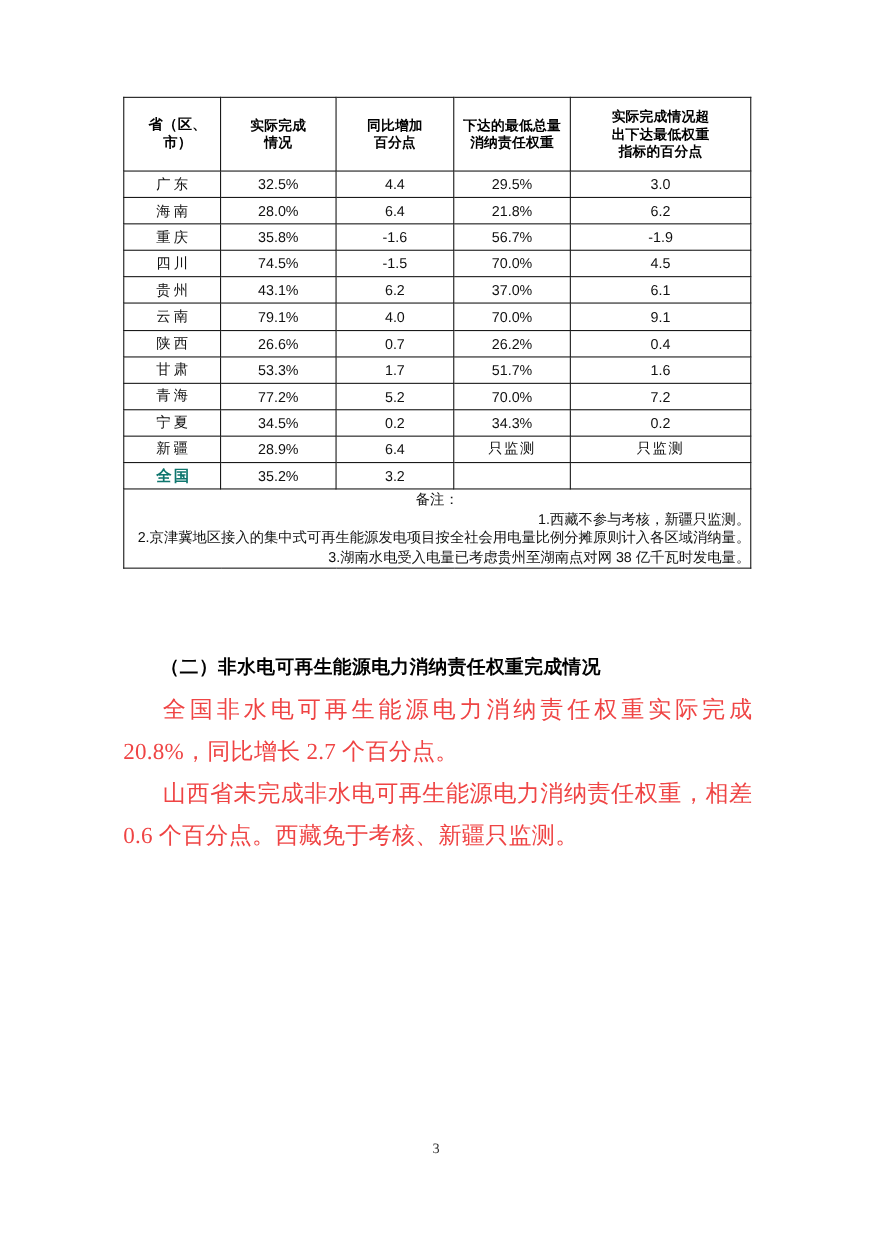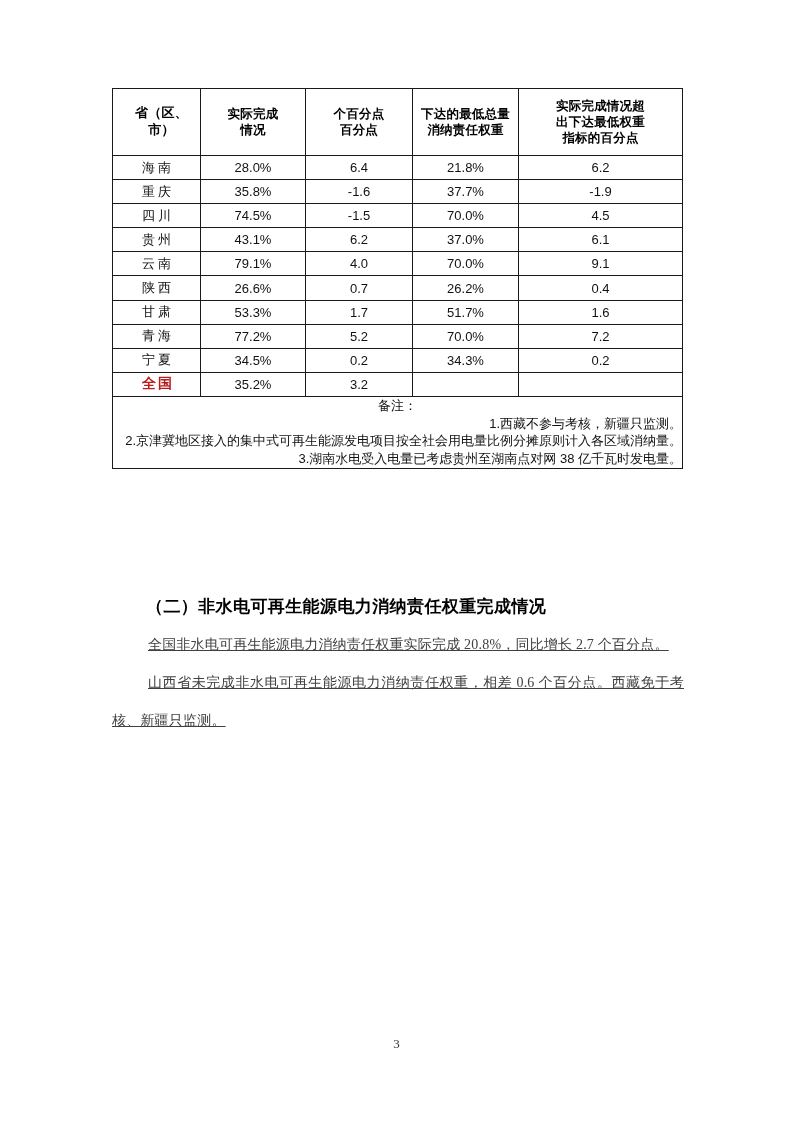--- a/index.html
+++ b/index.html
@@ -62,21 +62,21 @@
     color: #111;
   }
   td.prov {
     font-family: "Liberation Serif", "DejaVu Serif", serif;
     font-size: 13.5px;
     color: #8a8a8a;
     letter-spacing: 3px;
     text-indent: 3px;
   }
   tr.total td.prov {
-    color: #b91c1c;
+    color: #0f766e;
     font-weight: bold;
     font-family: Liberation Serif, serif;
     font-size: 14px;
     letter-spacing: 2px;
   }
   td.muted {
     color: #9a9a9a;
     font-family: "Liberation Serif", "DejaVu Serif", serif;
     font-size: 13px;
     letter-spacing: 1.5px;
@@ -114,27 +114,26 @@
     font-weight: bold;
     font-size: 17px;
     line-height: 1.5;
     text-indent: 34px;
     letter-spacing: 0.4px;
     color: #000;
   }
   p.para {
     margin: 0;
     font-family: "Liberation Serif", "DejaVu Serif", serif;
-    font-size: 14px;
+    font-size: 21px;
     line-height: 38px;
     text-indent: 36px;
     text-align: justify;
-    color: #404040;
+    color: #ef4444;
     letter-spacing: 0.2px;
-    text-decoration: underline;
   }
   p.para + p.para {
     margin-top: 0;
   }
 
   
   .page-number {
     position: absolute;
     top: 1036px;
     left: 0;
@@ -160,47 +159,54 @@
         <col style="width:164px">
       </colgroup>
       <thead>
         <tr>
           <th class="first"><span>省（区、市）</span></th>
           <th>
             <span>实际完成</span><br>
             <span>情况</span>
           </th>
           <th>
-            <span>个百分点</span><br>
+            <span>同比增加</span><br>
             <span>百分点</span>
           </th>
           <th>
             <span>下达的最低总量</span><br>
             <span>消纳责任权重</span>
           </th>
           <th>
             <span>实际完成情况超</span><br>
             <span>出下达最低权重</span><br>
             <span>指标的百分点</span>
           </th>
         </tr>
       </thead>
       <tbody>
+        <tr>
+          <td class="prov">广东</td>
+          <td>32.5%</td>
+          <td>4.4</td>
+          <td>29.5%</td>
+          <td>3.0</td>
+        </tr>
         <tr>
           <td class="prov">海南</td>
           <td>28.0%</td>
           <td>6.4</td>
           <td>21.8%</td>
           <td>6.2</td>
         </tr>
         <tr>
           <td class="prov">重庆</td>
           <td>35.8%</td>
           <td>-1.6</td>
-          <td>37.7%</td>
+          <td>56.7%</td>
           <td>-1.9</td>
         </tr>
         <tr>
           <td class="prov">四川</td>
           <td>74.5%</td>
           <td>-1.5</td>
           <td>70.0%</td>
           <td>4.5</td>
         </tr>
         <tr>
@@ -237,20 +243,27 @@
           <td>5.2</td>
           <td>70.0%</td>
           <td>7.2</td>
         </tr>
         <tr>
           <td class="prov">宁夏</td>
           <td>34.5%</td>
           <td>0.2</td>
           <td>34.3%</td>
           <td>0.2</td>
+        </tr>
+        <tr>
+          <td class="prov">新疆</td>
+          <td>28.9%</td>
+          <td>6.4</td>
+          <td class="muted">只监测</td>
+          <td class="muted">只监测</td>
         </tr>
         <tr class="total">
           <td class="prov">全国</td>
           <td>35.2%</td>
           <td>3.2</td>
           <td class="empty"></td>
           <td class="empty"></td>
         </tr>
         <tr>
           <td class="notes" colspan="5">

